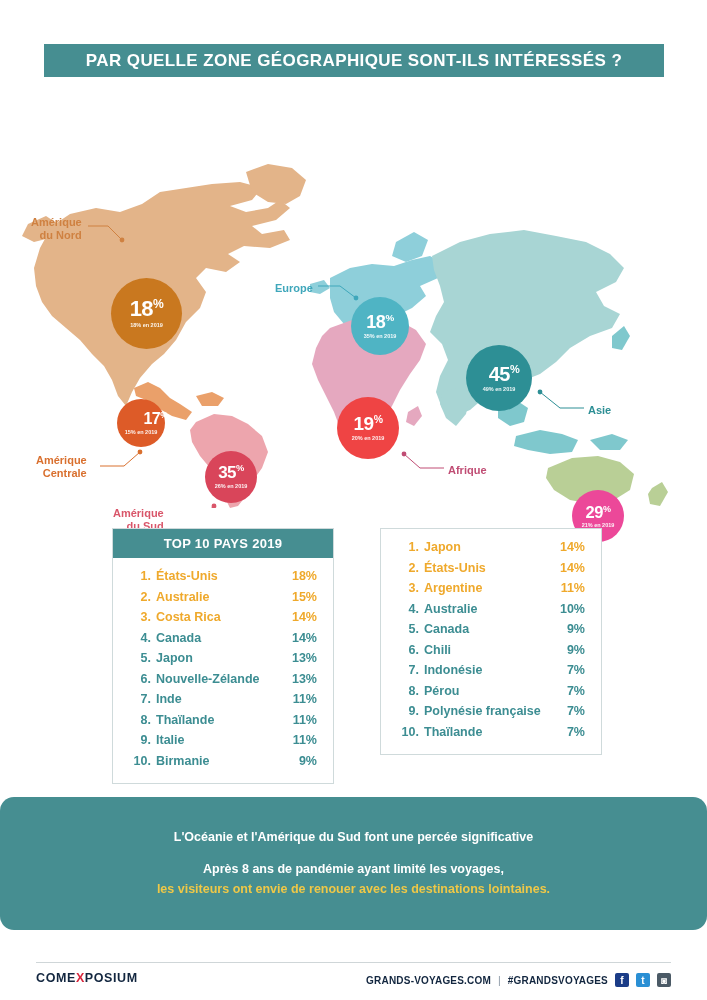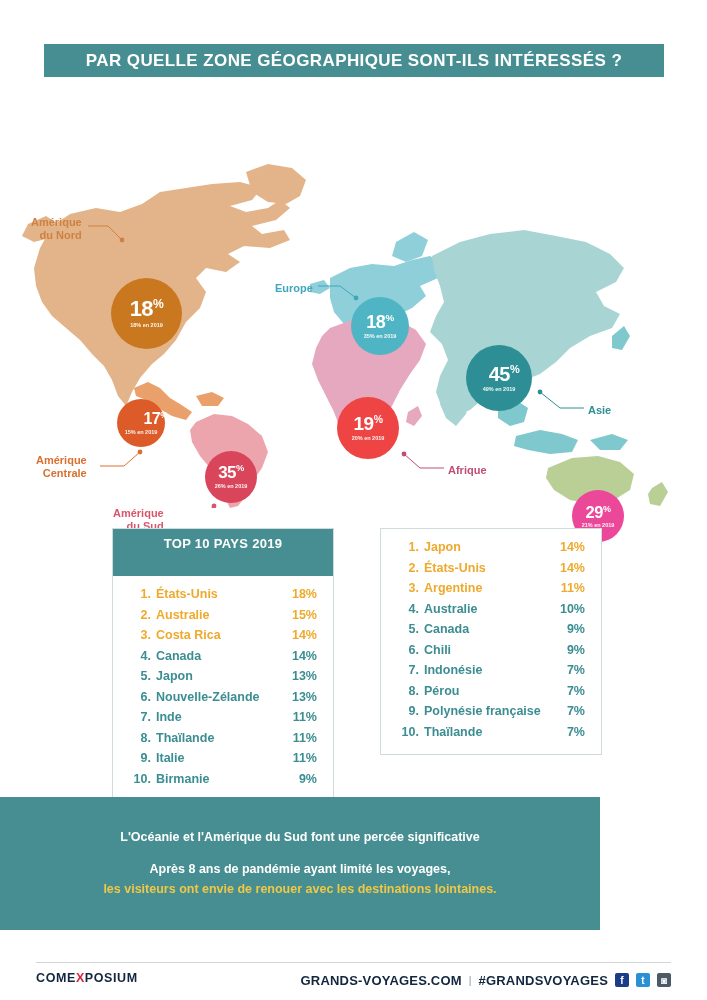--- a/index.html
+++ b/index.html
@@ -58,50 +58,51 @@
   #lab-af{left:448px;top:368px;color:#c04d74;}
   #lab-oc{left:494px;top:460px;color:#7da14c;}
 
   
   .tbl{position:absolute;width:220px;border:1px solid #cfdadb;background:#fff;}
   #tbl-2019{left:112px;top:528px;}
   #tbl-2022{left:380px;top:528px;}
   .tbl .hd{
     background:#468e91;color:#fff;text-align:center;
     font-size:13px;font-weight:bold;letter-spacing:.3px;
-    padding:7px 0 25px 0;
+    padding:7px 0 7px 0;
   }
   .tbl .body{padding:8px 16px 12px 16px;}
   .row{display:flex;align-items:baseline;font-size:12.5px;font-weight:bold;
        line-height:1;padding:4px 0;}
   .row .rk{width:22px;text-align:right;flex:none;}
   .row .nm{flex:1;padding-left:5px;}
   .row .vl{flex:none;text-align:right;}
   .row.hl{color:#efa92c;}
   .row.nm2{color:#3c8d92;}
 
   
   .concl{
-    position:absolute;left:0;top:797px;width:600px;height:133px;
+    position:absolute;left:0;top:797px;width:707px;height:133px;
     background:#468e91;color:#ffffff;
     display:flex;flex-direction:column;align-items:center;justify-content:center;
     text-align:center;
+    border-radius:14px;
   }
   .concl p{margin:0;font-size:12.5px;line-height:1.55;font-weight:bold;}
   .concl .gap{height:13px;}
   .concl .hi{color:#efc847;}
 
   
   .foot-rule{position:absolute;left:36px;top:962px;width:635px;height:1px;background:#cfd6d8;}
   .logo{position:absolute;left:36px;top:971px;font-size:12.5px;font-weight:bold;
         letter-spacing:.6px;color:#12263f;}
   .logo .x{color:#d8273d;}
   .foot-right{position:absolute;left:380px;top:970px;width:291px;height:20px;
               display:flex;align-items:center;justify-content:flex-end;gap:7px;}
-  .foot-right .txt{font-size:13px;font-weight:bold;color:#12263f;letter-spacing:.2px;white-space:nowrap;}
+  .foot-right .txt{font-size:10px;font-weight:bold;color:#12263f;letter-spacing:.2px;white-space:nowrap;}
   .foot-right .sep{font-size:10.5px;color:#8a98a5;}
   .sico{width:14px;height:14px;border-radius:2px;display:flex;align-items:center;
         justify-content:center;color:#fff;font-size:10px;font-weight:bold;flex:none;}
   .sico.fb{background:#1b3c87;}
   .sico.tw{background:#2a8fd4;}
   .sico.ig{background:#4b5a66;}
 </style>
 </head>
 <body>
 

